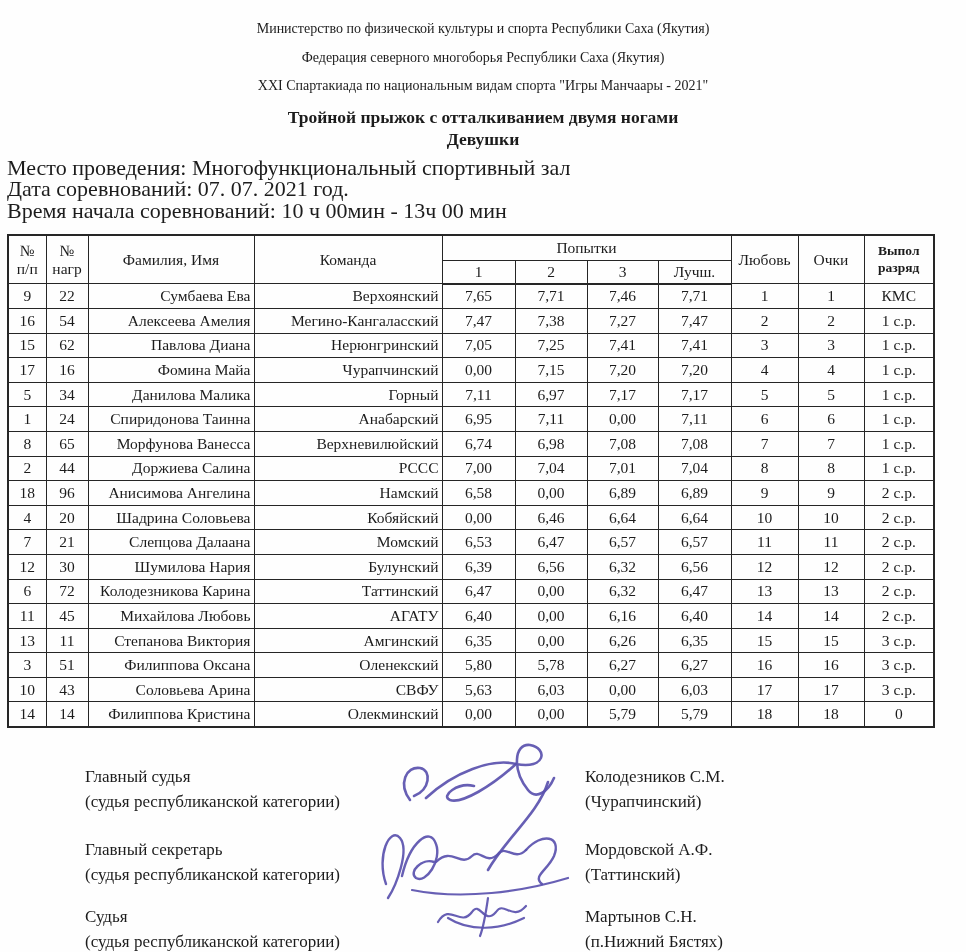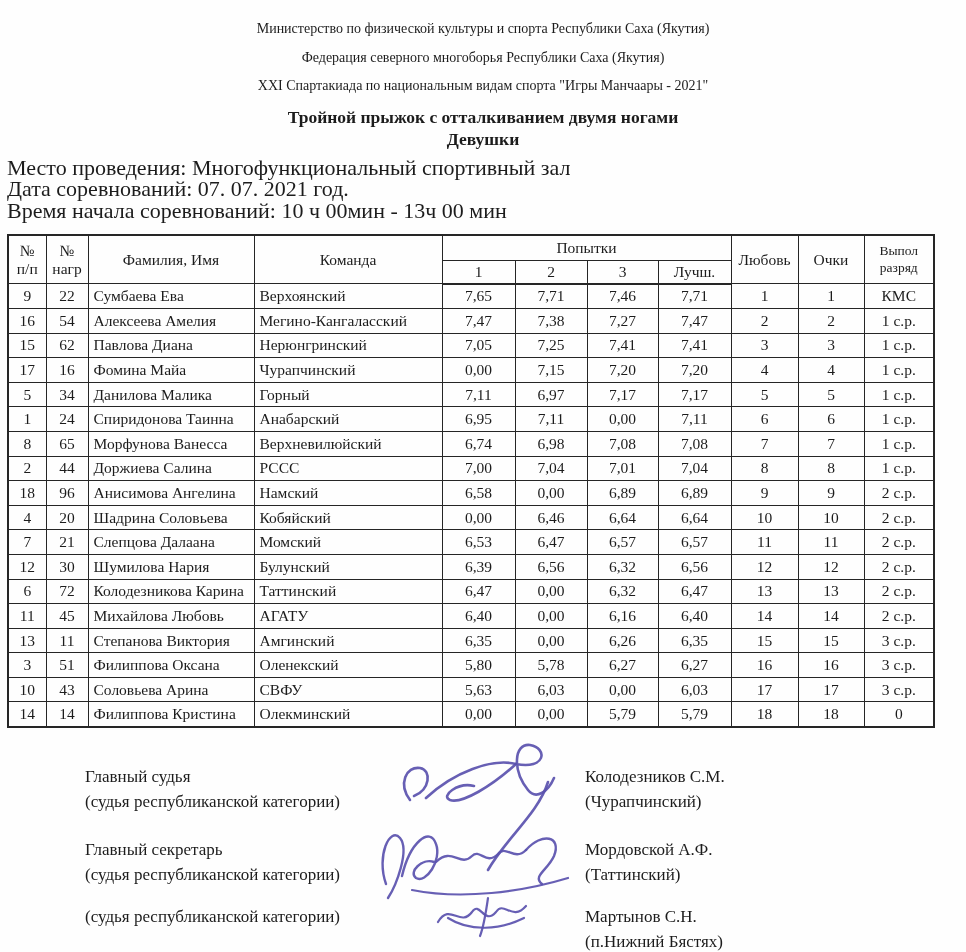--- a/index.html
+++ b/index.html
@@ -24,23 +24,23 @@
     font-size:15.5px;
   }
   .results th, .results td {
     border:1px solid #262626; padding:0 3px;
     font-weight:normal; white-space:nowrap; overflow:hidden;
     text-align:center; vertical-align:middle;
   }
   .results thead th { line-height:1.15; }
   .results thead tr.h1 th { height:26px; }
   .results thead tr.h2 th { height:23px; border-bottom-width:2px; }
-  .results thead th.small2 { font-size:13.5px; line-height:1.25; }
+  .results thead th.small2 { font-size:13.5px; line-height:1.25;font-weight:bold; }
   .results tbody tr { height:24.6px; }
-  .results td.left { text-align:left; padding-left:5px; }
+  .results td.left { text-align:right; padding-left:5px; }
 
   
   .officials { position:absolute; left:0; top:758px; width:966px; font-size:17px; }
   .official-row { position:absolute; left:0; width:966px; }
   .official-role { position:absolute; left:85px; width:350px; line-height:24.5px; }
   .official-name { position:absolute; left:585px; width:330px; line-height:24.5px; }
   .sig { position:absolute; pointer-events:none; }
   .sig path { fill:none; stroke:var(--sig,#5a51ae); stroke-linecap:round; stroke-linejoin:round; opacity:.92; }
 </style>
 </head>
@@ -363,20 +363,21 @@
         <div>(судья республиканской категории)</div>
       </div>
       <div class="official-name">
         <div>Мордовской А.Ф.</div>
         <div>(Таттинский)</div>
       </div>
     </div>
 
     <div class="official-row" style="top:147px;">
       <div class="official-role">
+        <div>Судья</div>
         <div>(судья республиканской категории)</div>
       </div>
       <div class="official-name">
         <div>Мартынов С.Н.</div>
         <div>(п.Нижний Бястях)</div>
       </div>
     </div>
   </div>
 
   <svg class="sig" style="left:388px; top:738px;" width="200" height="140" viewBox="0 0 200 140">

